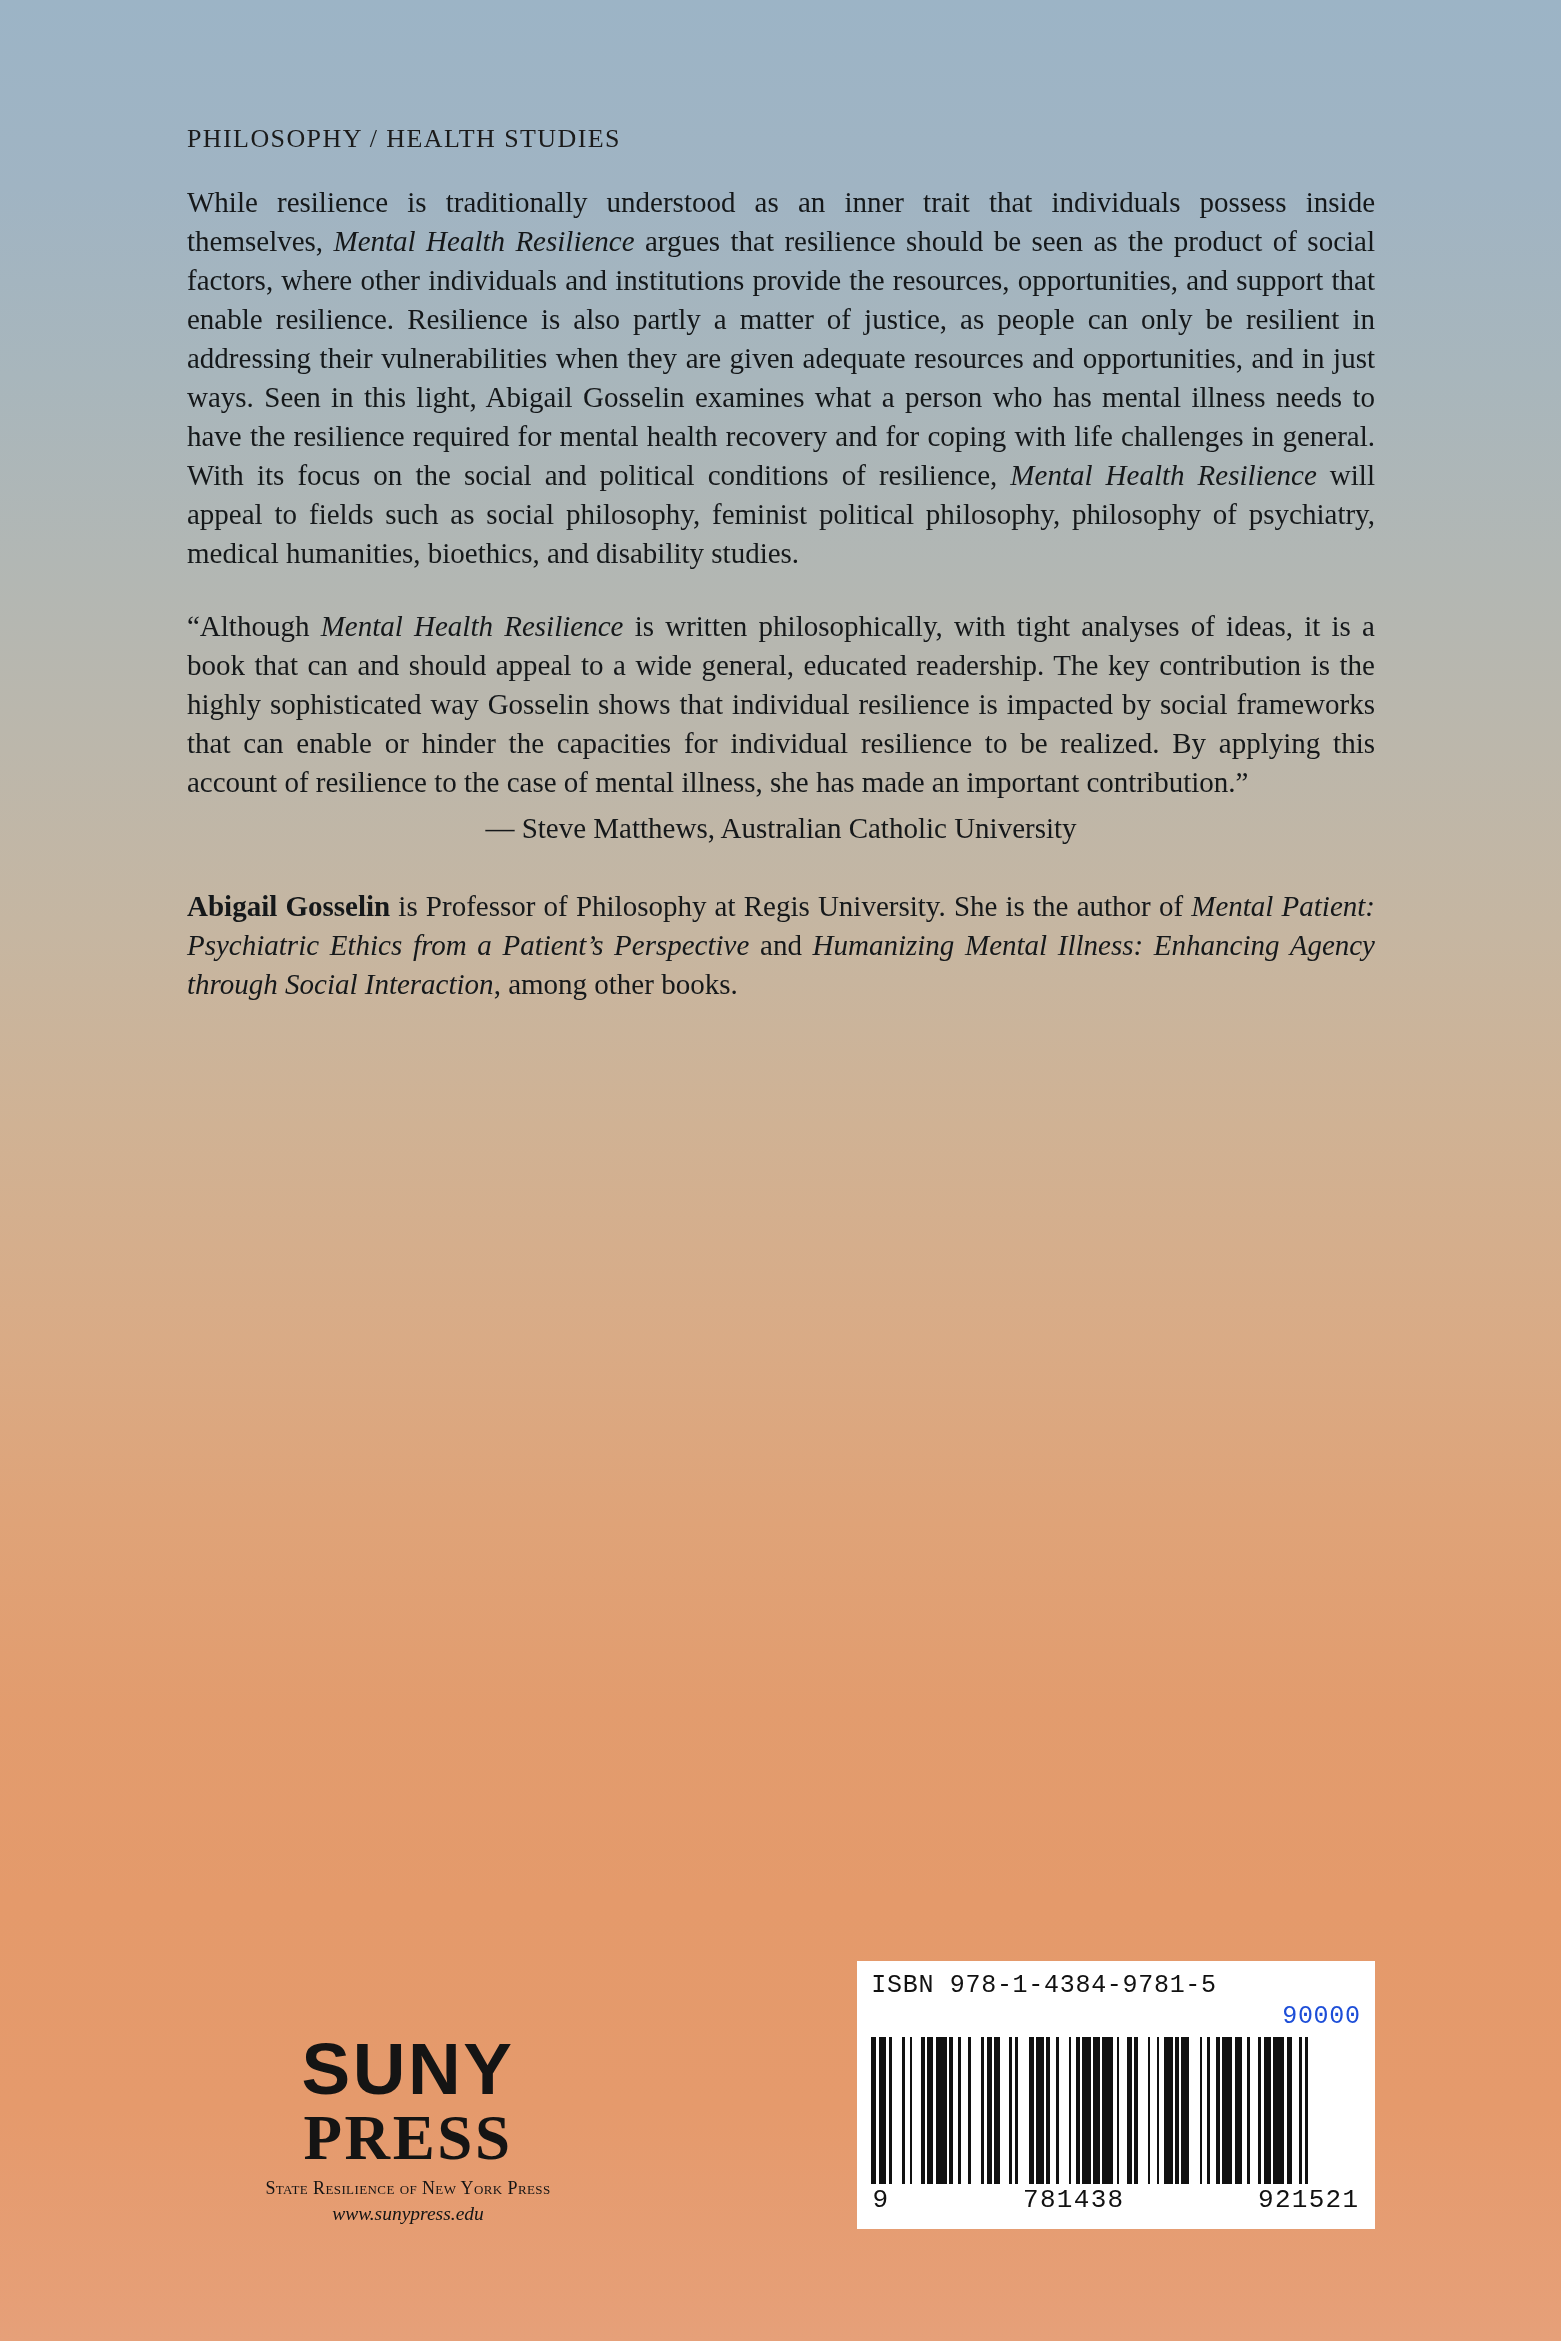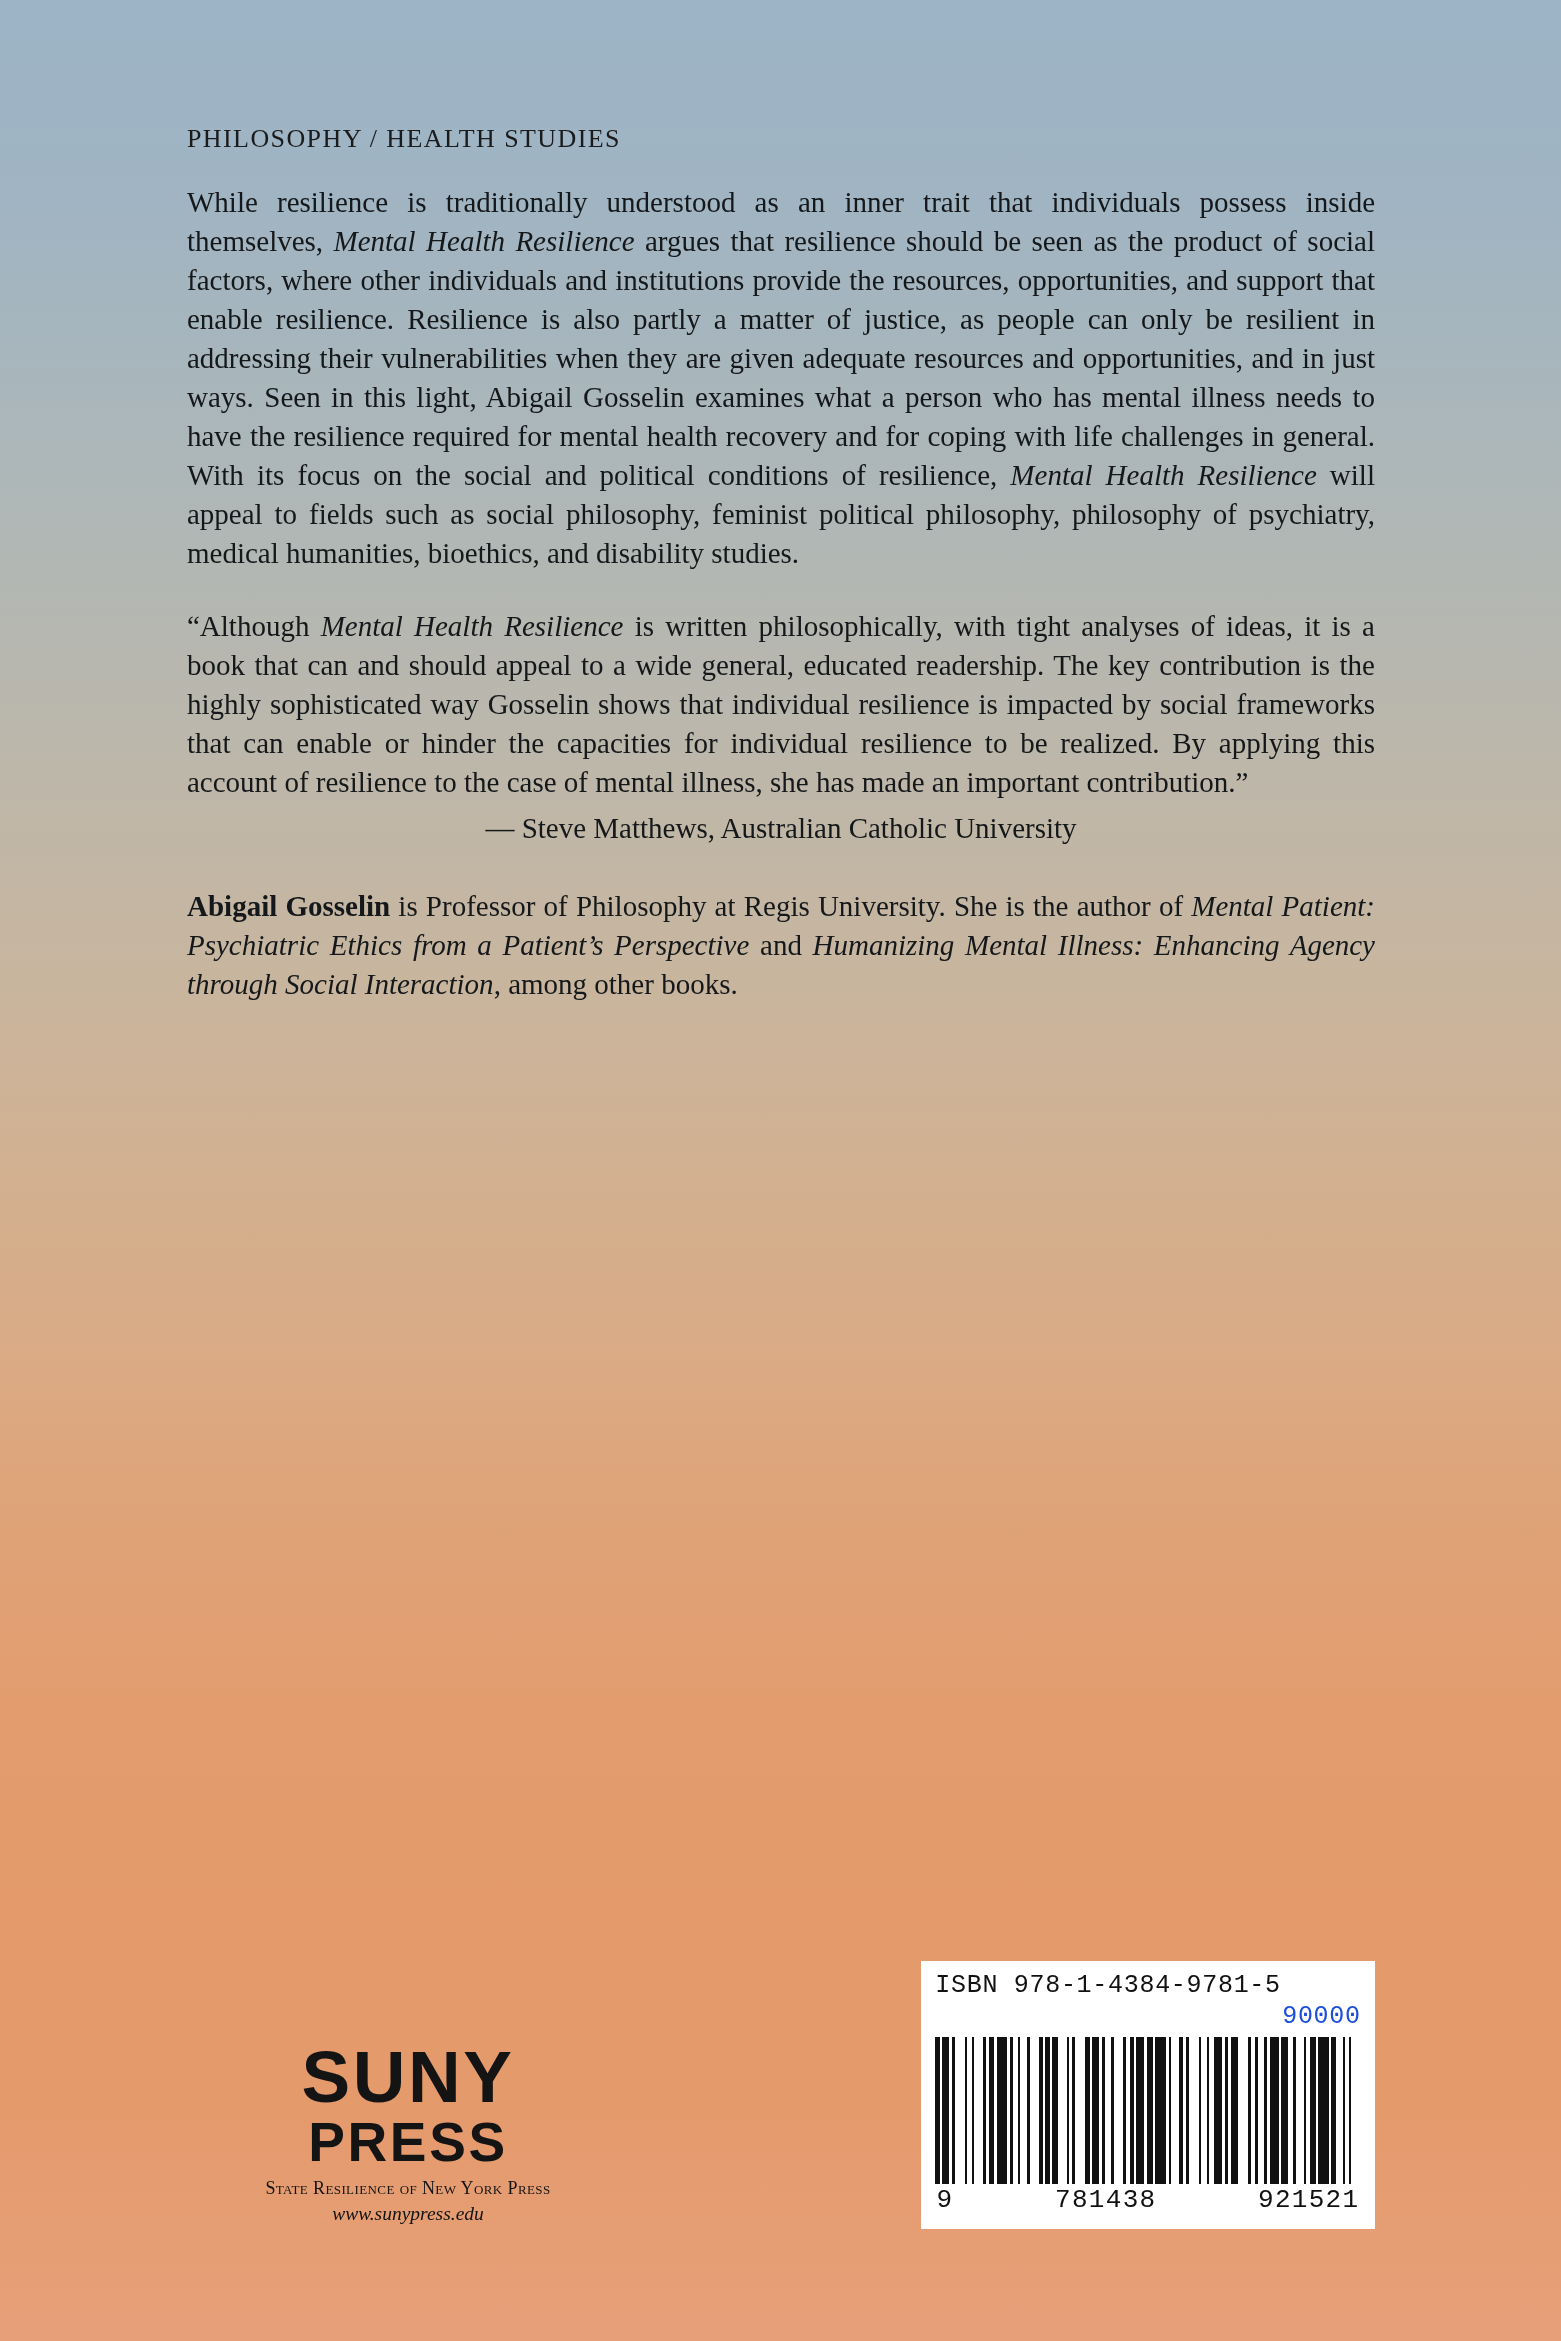--- a/index.html
+++ b/index.html
@@ -101,23 +101,23 @@
   .suny-word {
     font-family: "Liberation Sans", sans-serif;
     font-weight: bold;
     font-size: 73px;
     letter-spacing: 2.6px;
     line-height: 1.02;
     color: #141414;
     margin-top: 6px;
   }
   .press-word {
-    font-family: Liberation Sans, sans-serif;
+    font-family: Liberation Serif, serif;
     font-weight: bold;
-    font-size: 55px;
+    font-size: 63px;
     letter-spacing: 2.6px;
     line-height: 1.02;
     color: #141414;
   }
   .suny-sub {
     font-family: "Liberation Serif", serif;
     font-variant: small-caps;
     font-size: 18px;
     letter-spacing: 0.4px;
     color: #141414;
@@ -129,21 +129,21 @@
     font-size: 19.5px;
     color: #141414;
     margin-top: 3.9px;
   }
 
   
   .barcode-box {
     position: absolute;
     right: 0px;
     bottom: -3.9px;
-    width: 454px;
+    width: 518px;
     height: 268px;
     background: #ffffff;
     box-sizing: border-box;
     padding: 10.4px 14.3px 9px 14.3px;
   }
   .isbn-line {
     font-family: "Liberation Mono", monospace;
     font-size: 25px;
     letter-spacing: 0.7px;
     color: #111;

